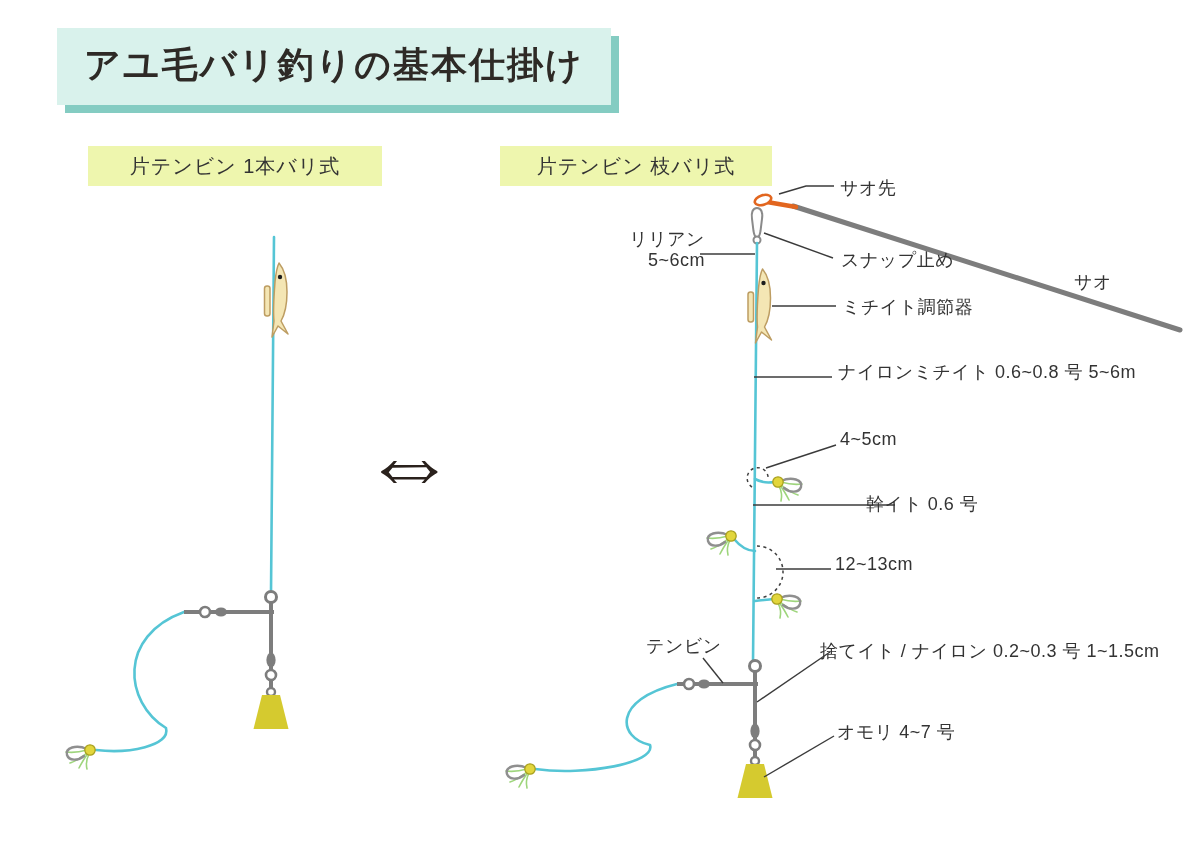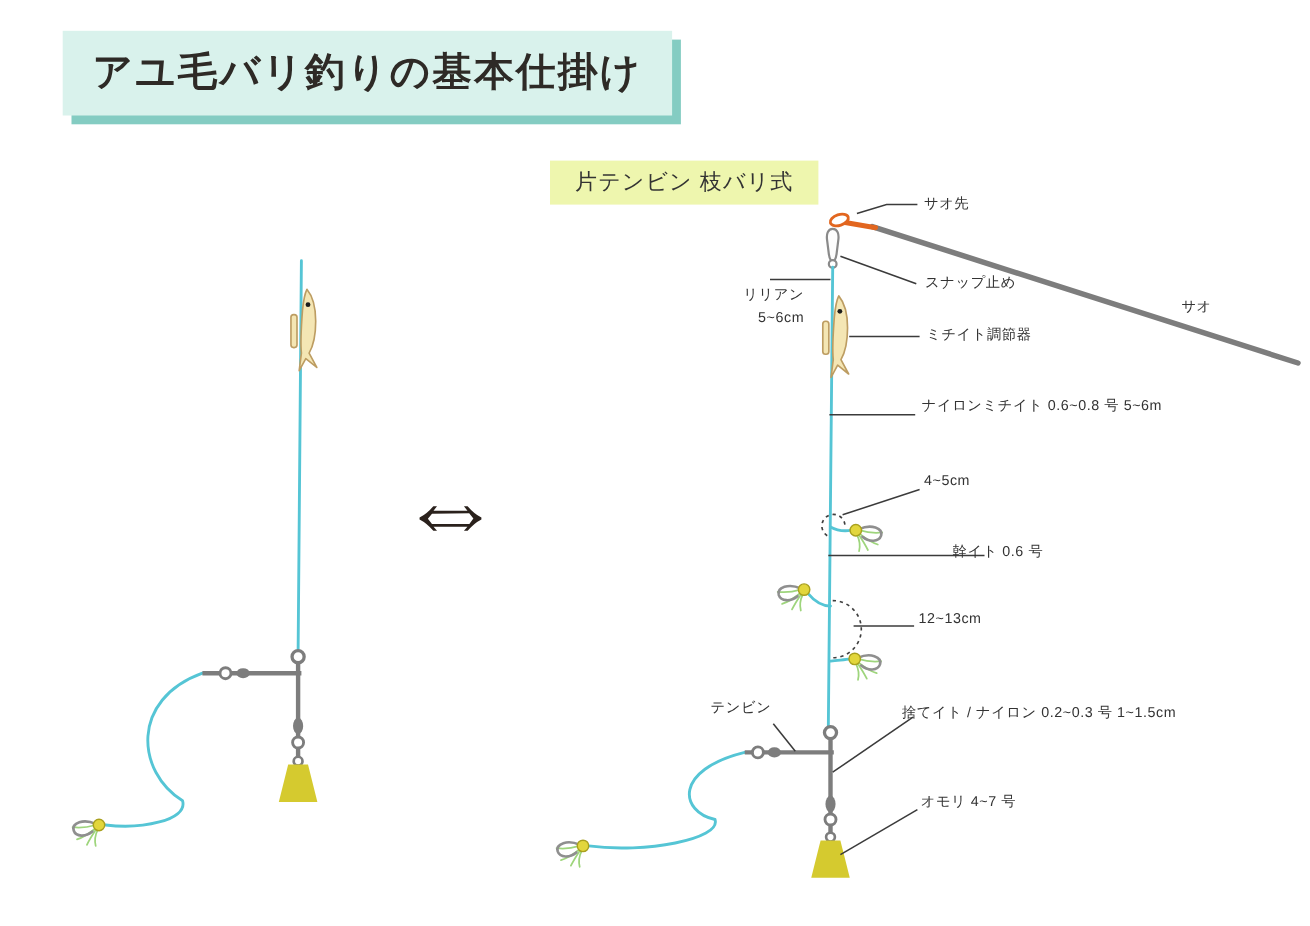--- a/index.html
+++ b/index.html
@@ -15,32 +15,32 @@
     box-shadow:8px 8px 0 #84ccc2;
     font-size:36px;font-weight:bold;color:#2e2a26;letter-spacing:2px;white-space:nowrap;
   }
   
   .variant-box{
     position:absolute;top:146px;height:40px;line-height:40px;
     background:#eef6ae;text-align:center;font-size:20px;color:#333;
     letter-spacing:1px;white-space:nowrap;
   }
   #variant-left{left:88px;width:294px;}
-  #variant-right{left:500px;width:244px;}
+  #variant-right{left:500px;width:272px;}
   
   .swap{
     position:absolute;left:352px;top:398px;width:115px;height:130px;line-height:130px;
     text-align:center;font-size:95px;color:#2a211c;font-weight:bold;
   }
   
-  .lbl{position:absolute;font-size:13px;color:#333;white-space:nowrap;letter-spacing:0.5px;}
+  .lbl{position:absolute;font-size:18px;color:#333;white-space:nowrap;letter-spacing:0.5px;}
   #lbl-rod-tip{left:840px;top:176px;}
   #lbl-rod{left:1074px;top:234px;margin-top:36px;}
   #lbl-snap{left:841px;top:248px;}
-  #lbl-lilian{left:634px;top:229px;width:97px;text-align:right;line-height:21px;margin-top:28px;}
+  #lbl-lilian{left:608px;top:229px;width:97px;text-align:right;line-height:21px;}
   #lbl-adjuster{left:842px;top:295px;}
   #lbl-mainline{left:838px;top:360px;}
   #lbl-gap1{left:840px;top:429px;}
   #lbl-trunk{left:866px;top:492px;}
   #lbl-gap2{left:835px;top:554px;text-align:right;}
   #lbl-tenbin{left:646px;top:634px;}
   #lbl-suteito{left:820px;top:639px;}
   #lbl-omori{left:837px;top:720px;}
   
   .cy{stroke:#55c5d5;stroke-width:2.6;fill:none;stroke-linecap:round;}
@@ -146,20 +146,23 @@
         <line class="ptr" x1="757" y1="702" x2="830" y2="652"></line>
         <line class="ptr" x1="764" y1="777" x2="834" y2="736"></line>
       </g>
     </g>
   </svg>
 
   <div class="title-box">
     <span>アユ毛バリ釣りの基本仕掛け</span>
   </div>
 
+  <div id="variant-left" class="variant-box">
+    <span>片テンビン 1本バリ式</span>
+  </div>
   <div id="variant-right" class="variant-box">
     <span>片テンビン 枝バリ式</span>
   </div>
 
   <div class="swap">⇔</div>
 
   <div id="lbl-rod-tip" class="lbl">サオ先</div>
   <div id="lbl-rod" class="lbl">サオ</div>
   <div id="lbl-snap" class="lbl">スナップ止め</div>
   <div id="lbl-lilian" class="lbl">

